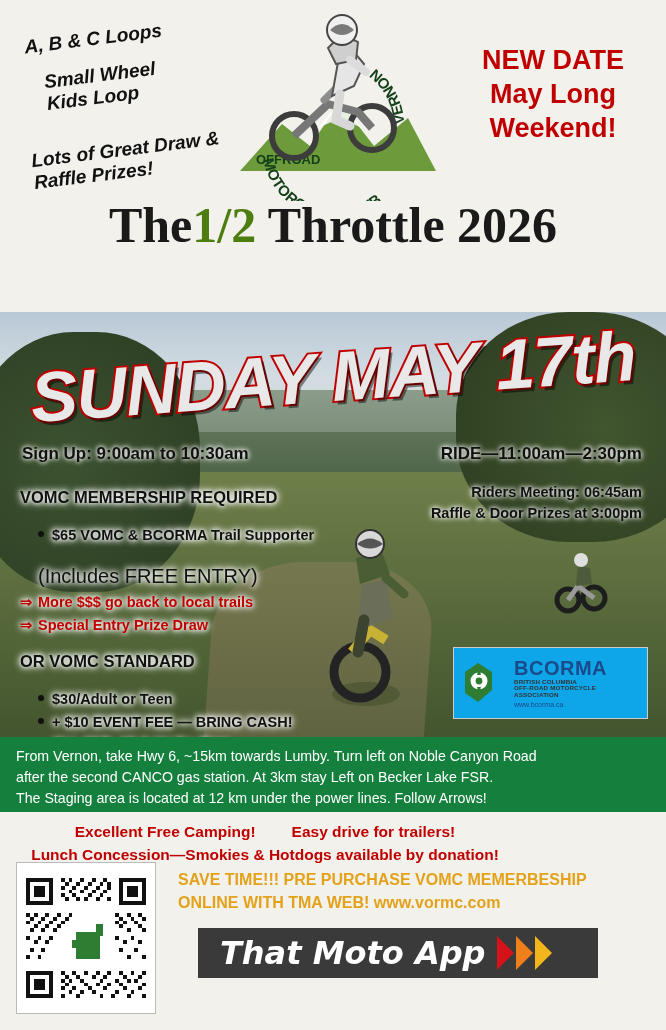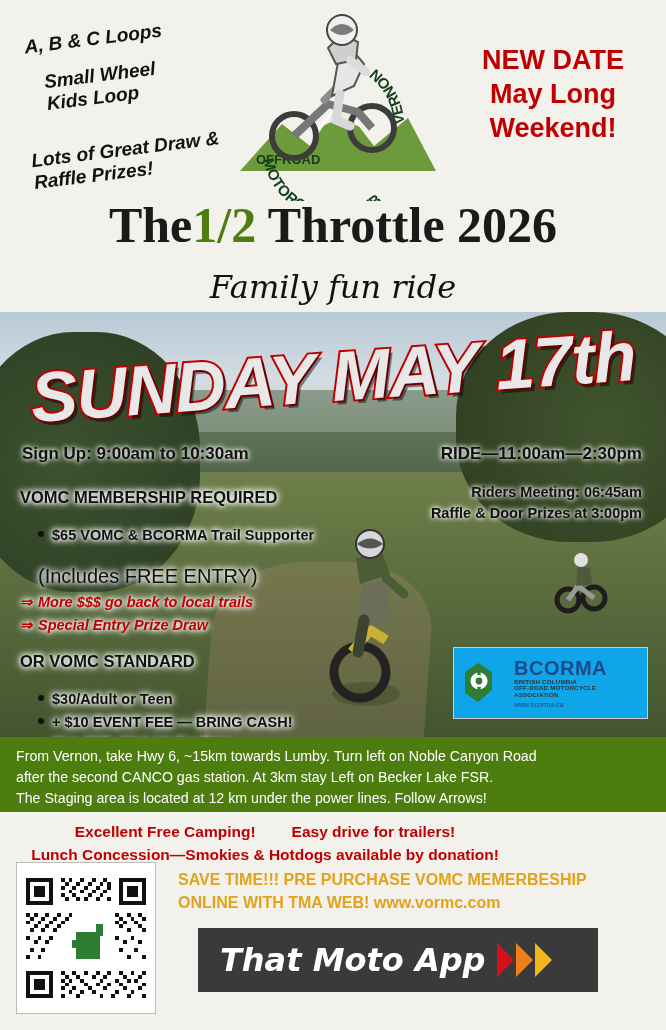--- a/index.html
+++ b/index.html
@@ -141,21 +141,21 @@
   }
   .memblock h3{margin:0 0 6px 0;font-size:16.5px;font-weight:bold;}
   .memblock ul{margin:16px;padding:0;list-style:none;}
   .memblock li{position:relative;padding-left:16px;font-weight:bold;font-size:14.5px;margin-bottom:2px;}
   .memblock li:before{
     content:"";position:absolute;left:2px;top:6px;width:6px;height:6px;
     border-radius:50%;background:#111;
   }
   .memblock .sub{padding-left:18px;font-weight:normal;font-size:20px;}
   .arrowline{
-    color:#c00000;font-weight:bold;font-size:14.5px;position:relative;padding-left:18px;margin-top:2px;font-style:italic;
+    color:#c00000;font-weight:bold;font-size:14.5px;position:relative;padding-left:18px;margin-top:2px;
   }
   .arrowline:before{content:"\21D2";position:absolute;left:0;top:0;color:#c00000;}
   .gap{height:14px;}
 
   
   .bcorma{
     position:absolute;right:18px;bottom:18px;
     width:195px;height:72px;background:#0ea5e9;
     border:1px solid #ccc;
     display:flex;align-items:center;gap:6px;padding:0 8px;
@@ -163,21 +163,21 @@
   }
   .bcorma .mark{width:46px;height:46px;flex:0 0 46px;}
   .bcorma .txt{line-height:1.05;}
   .bcorma .t1{font-size:20px;font-weight:bold;color:#1b4a8a;letter-spacing:.5px;}
   .bcorma .t2{font-size:6.2px;font-weight:bold;color:#333;letter-spacing:.2px;}
   .bcorma .t3{font-size:7px;color:#1b4a8a;margin-top:3px;}
 
   
   .directions{
     position:absolute;left:0;top:737px;width:666px;height:75px;
-    background:#4d7c0f;color:#fff;
+    background:#15803d;color:#fff;
     box-sizing:border-box;padding:9px 16px;
     font-size:14.2px;line-height:1.48;
   }
 
   
   .camping{
     position:absolute;left:0;top:820px;width:530px;
     text-align:center;color:#c00000;font-weight:bold;font-size:15.5px;
     line-height:1.5;
   }
@@ -189,21 +189,21 @@
   .qrbox{
     position:absolute;left:16px;top:0;width:140px;height:152px;
     background:#fff;border:1px solid #bbb;padding:5px;box-sizing:border-box;
   }
   .qr{width:100%;height:100%;}
   .promo{
     position:absolute;left:178px;top:6px;right:12px;
     color:#e3a21a;font-weight:bold;font-size:16px;line-height:1.45;
   }
   .appbar{
-    position:absolute;left:198px;top:66px;width:400px;height:64px;
+    position:absolute;left:198px;top:66px;width:400px;height:50px;
     background:#3a3a3a;display:flex;align-items:center;
   }
   .appbar .name{
     color:#fff;font-style:italic;font-weight:bold;font-size:32px;
     margin-left:22px;letter-spacing:0px;
     font-family:"DejaVu Sans", sans-serif;
   }
   .chev{display:flex;margin-left:10px;}
   .chev i{
     display:block;width:0;height:0;
@@ -269,21 +269,20 @@
           <path d="M60 86 L56 112 L70 118" fill="none" stroke="#d8d8d8" stroke-width="9" stroke-linecap="round"></path>
 
           <path d="M70 52 L86 64" stroke="#dcdcdc" stroke-width="8" stroke-linecap="round"></path>
         </g>
       </svg>
     </div>
 
     <div class="maintitle">
       <span>The</span><span class="red">1/2</span><span> Throttle 2026</span>
     </div>
-    <div class="subtitle">Family fun ride</div>
   </div>
 
   <div class="photo">
     <div class="sky"></div>
     <div class="hills"></div>
     <div class="ridge"></div>
     <div class="field"></div>
     <div class="bushL"></div>
     <div class="bushR"></div>
     <div class="trail"></div>

